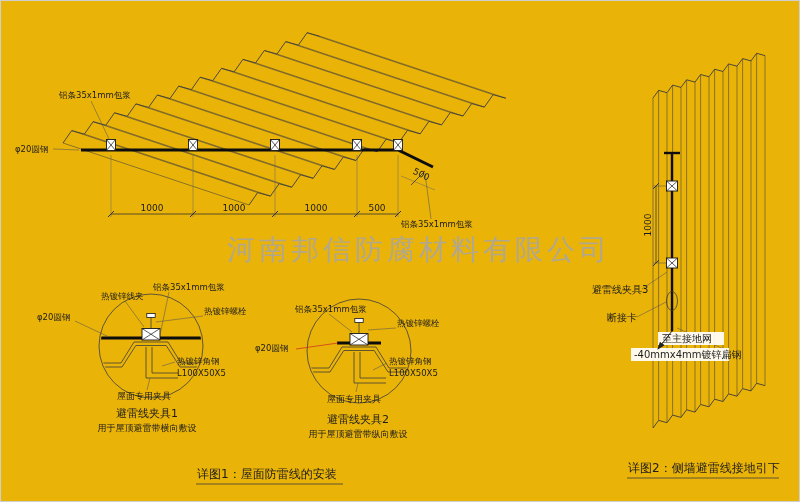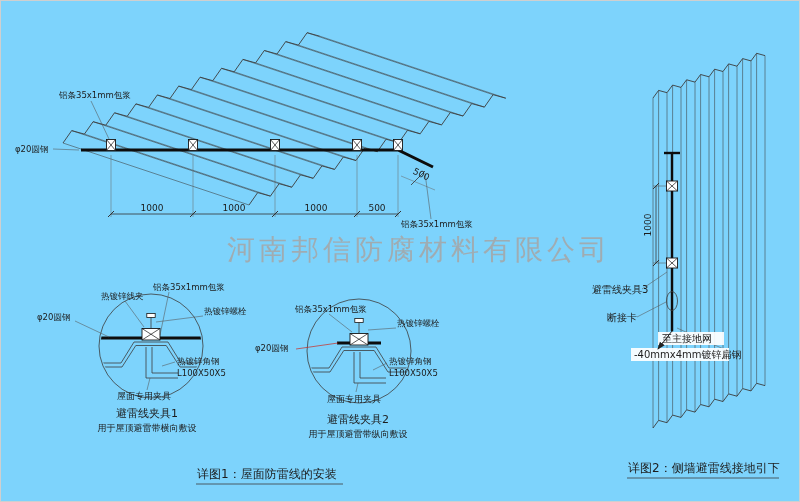--- a/index.html
+++ b/index.html
@@ -1,16 +1,16 @@
 <!DOCTYPE html>
 <html><head>
 <meta charset="utf-8">
 <style>
   html,body{margin:0;padding:0;background:#ffffff;}
-  .page{position:relative;width:800px;height:502px;background:#7dd3fc;border:1px solid #cfcfcf;
+  .page{position:relative;width:800px;height:502px;background:#eab308;border:1px solid #cfcfcf;
         box-sizing:border-box;overflow:hidden;font-family:"DejaVu Sans","Liberation Sans",sans-serif;}
   svg{display:block;}
   svg text{font-family:"DejaVu Sans","Liberation Sans",sans-serif;fill:#1c1c1c;}
   .thin{stroke:#3c3c3c;stroke-width:0.8;fill:none;}
   .hair{stroke:#555555;stroke-width:0.55;fill:none;}
   .thick{stroke:#0d0d0d;stroke-width:3;fill:none;stroke-linecap:butt;}
   .med{stroke:#0d0d0d;stroke-width:2.4;fill:none;}
   .t8{font-size:8.5px;}
   .t9{font-size:9px;}
   .t10{font-size:10px;}

